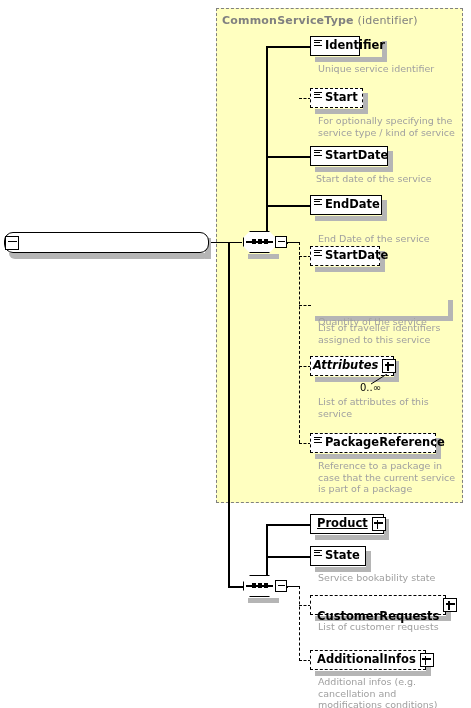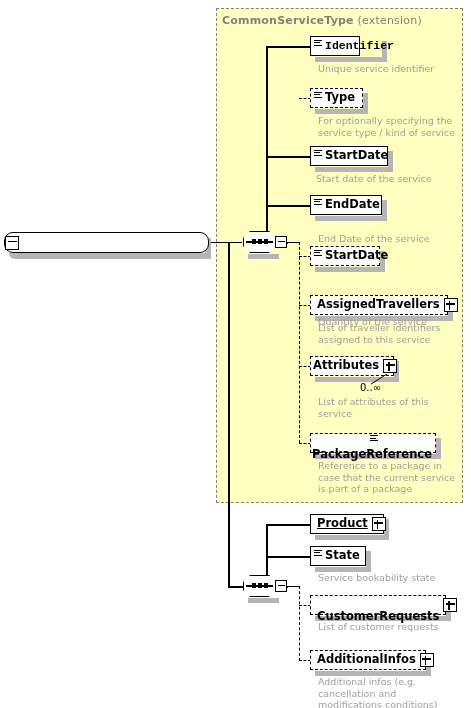--- a/index.html
+++ b/index.html
@@ -249,21 +249,21 @@
   }
 </style>
 </head>
 <body>
 
 <div id="canvas">
 
   <div class="ext-panel" style="left:216px; top:8px; width:247px; height:495px;"></div>
   <div class="ext-title" style="left:222px; top:14px;">
     <b>CommonServiceType</b>
-    <span class="paren">(extension)</span>
+    <span class="paren">(identifier)</span>
   </div>
 
   <div class="node-shadow" style="left:9px; top:253px; width:201px; height:6px; border-radius:0 0 6px 6px;"></div>
   <div class="node-shadow" style="left:205px; top:238px; width:6px; height:21px;"></div>
   <div class="root-box" style="left:4px; top:232px; width:205px;">
     <span class="minus-box"></span>
   </div>
 
   <div class="line hline" style="left:209px; top:242px; width:33px;"></div>
 
@@ -280,40 +280,40 @@
   <div class="line hline" style="left:287px; top:242px; width:12px;"></div>
 
   <div class="line vline" style="left:266px; top:47px; width:1.5px; height:196px;"></div>
   <div class="line hline" style="left:266px; top:242px; width:22px; height:1.5px;"></div>
 
   <div class="dline-v" style="left:299px; top:242px; height:201px;"></div>
 
   <div class="line hline" style="left:266px; top:46px; width:44px; height:1.5px;"></div>
   <div class="node-shadow" style="left:315px; top:57px; width:72px; height:5px;"></div>
   <div class="node-shadow" style="left:382px; top:41px; width:5px; height:21px;"></div>
-  <div class="node" style="left:310px; top:36px; width:50px;font-family:Liberation Mono, monospace;">
+  <div class="node" style="left:310px; top:36px; width:50px;">
     <span class="elem-icon">
         <i></i>
         <i></i>
         <i></i>
       </span>
     <span class="node-label">Identifier</span>
   </div>
   <div class="annot" style="left:318px; top:63px; width:150px;">Unique service identifier</div>
 
   <div class="dline-h" style="left:299px; top:98px; width:12px;"></div>
   <div class="node-shadow" style="left:315px; top:109px; width:53px; height:5px;"></div>
   <div class="node-shadow" style="left:363px; top:93px; width:5px; height:21px;"></div>
   <div class="node optional" style="left:310px; top:88px; width:53px;">
     <span class="elem-icon">
         <i></i>
         <i></i>
         <i></i>
       </span>
-    <span class="node-label">Type</span>
+    <span class="node-label">Start</span>
   </div>
   <div class="annot" style="left:318px; top:115px; width:150px;">For optionally specifying the
 service type / kind of service</div>
 
   <div class="dline-v" style="left:299px; top:98px; height:0px;"></div>
 
   <div class="line hline" style="left:266px; top:156px; width:44px; height:1.5px;"></div>
   <div class="node-shadow" style="left:315px; top:167px; width:78px; height:5px;"></div>
   <div class="node-shadow" style="left:388px; top:151px; width:5px; height:21px;"></div>
   <div class="node" style="left:310px; top:146px; width:78px;">
@@ -348,45 +348,41 @@
         <i></i>
         <i></i>
       </span>
     <span class="node-label">StartDate</span>
   </div>
   <div class="annot" style="left:318px; top:272px; width:150px;margin-top:44px;">Quantity of the service</div>
 
   <div class="dline-h" style="left:299px; top:305px; width:12px;"></div>
   <div class="node-shadow" style="left:315px; top:316px; width:138px; height:5px;"></div>
   <div class="node-shadow" style="left:448px; top:300px; width:5px; height:21px;"></div>
-  <div class="node optional" style="left:310px; top:295px; width:138px;">
-    <span class="node-label" style="padding-left:6px;">AssignedTravellers</span>
-    <span class="plus-box" style="margin-left:auto;"></span>
-  </div>
   <div class="annot" style="left:318px; top:322px; width:160px;">List of traveller identifiers
 assigned to this service</div>
 
   <div class="dline-h" style="left:299px; top:366px; width:12px;"></div>
   <div class="node-shadow" style="left:315px; top:377px; width:84px; height:5px;"></div>
   <div class="node-shadow" style="left:394px; top:361px; width:5px; height:21px;"></div>
   <div class="node optional" style="left:310px; top:356px; width:84px;">
-    <span class="node-label" style="">Attributes</span>
+    <span class="node-label" style="font-style:italic;">Attributes</span>
     <span class="plus-box" style="margin-left:auto;"></span>
   </div>
   <svg class="card-line" width="24" height="12" style="left:365px; top:374px;">
     <path d="M22 0 L6 10" stroke="#000" stroke-width="1" fill="none"></path>
   </svg>
   <div class="card" style="left:360px; top:382px;">0..∞</div>
   <div class="annot" style="left:318px; top:396px; width:160px;">List of attributes of this
 service</div>
 
   <div class="dline-h" style="left:299px; top:443px; width:12px;"></div>
   <div class="node-shadow" style="left:315px; top:454px; width:126px; height:5px;"></div>
   <div class="node-shadow" style="left:436px; top:438px; width:5px; height:21px;"></div>
-  <div class="node optional" style="left:310px; top:433px; width:126px;flex-direction:column;">
+  <div class="node optional" style="left:310px; top:433px; width:126px;">
     <span class="elem-icon">
         <i></i>
         <i></i>
         <i></i>
       </span>
     <span class="node-label">PackageReference</span>
   </div>
   <div class="annot" style="left:318px; top:460px; width:160px;">Reference to a package in
 case that the current service
 is part of a package</div>

